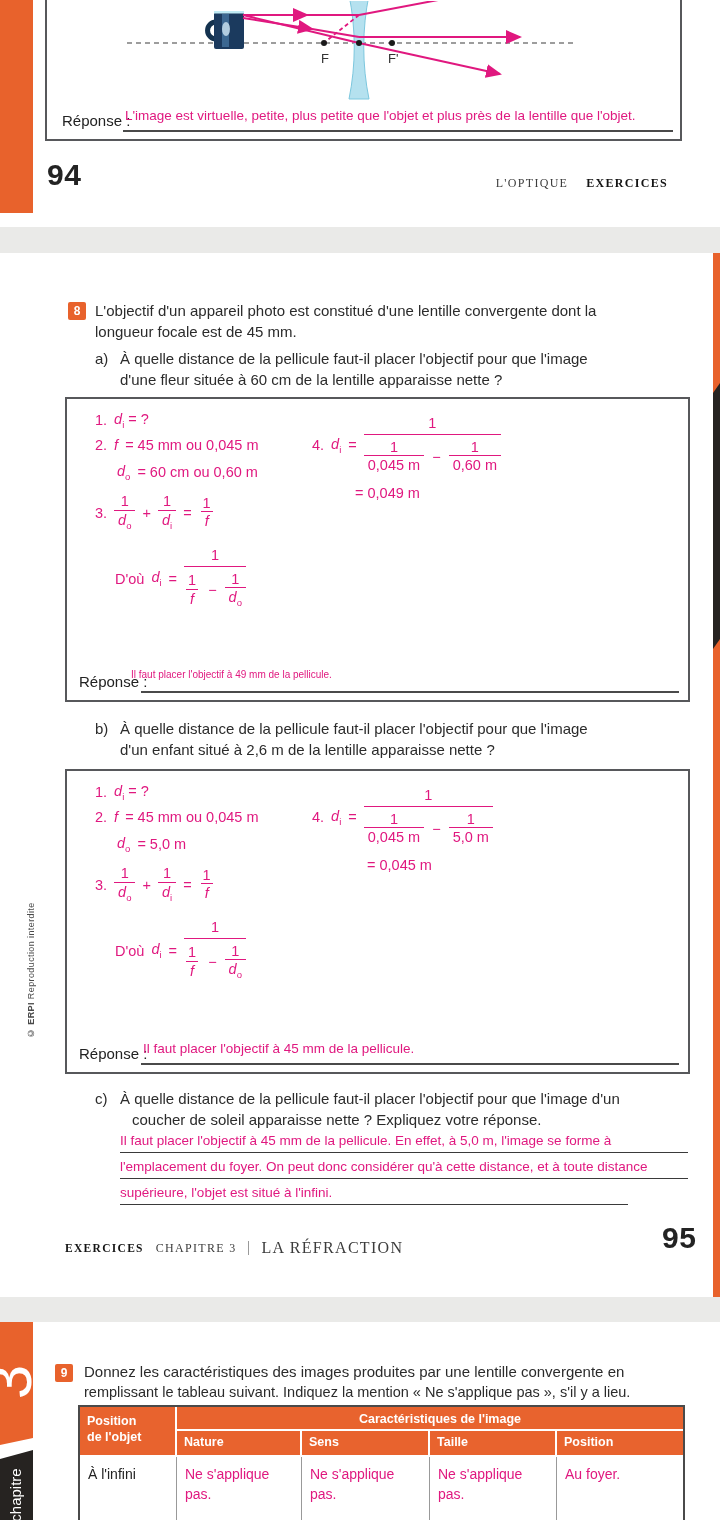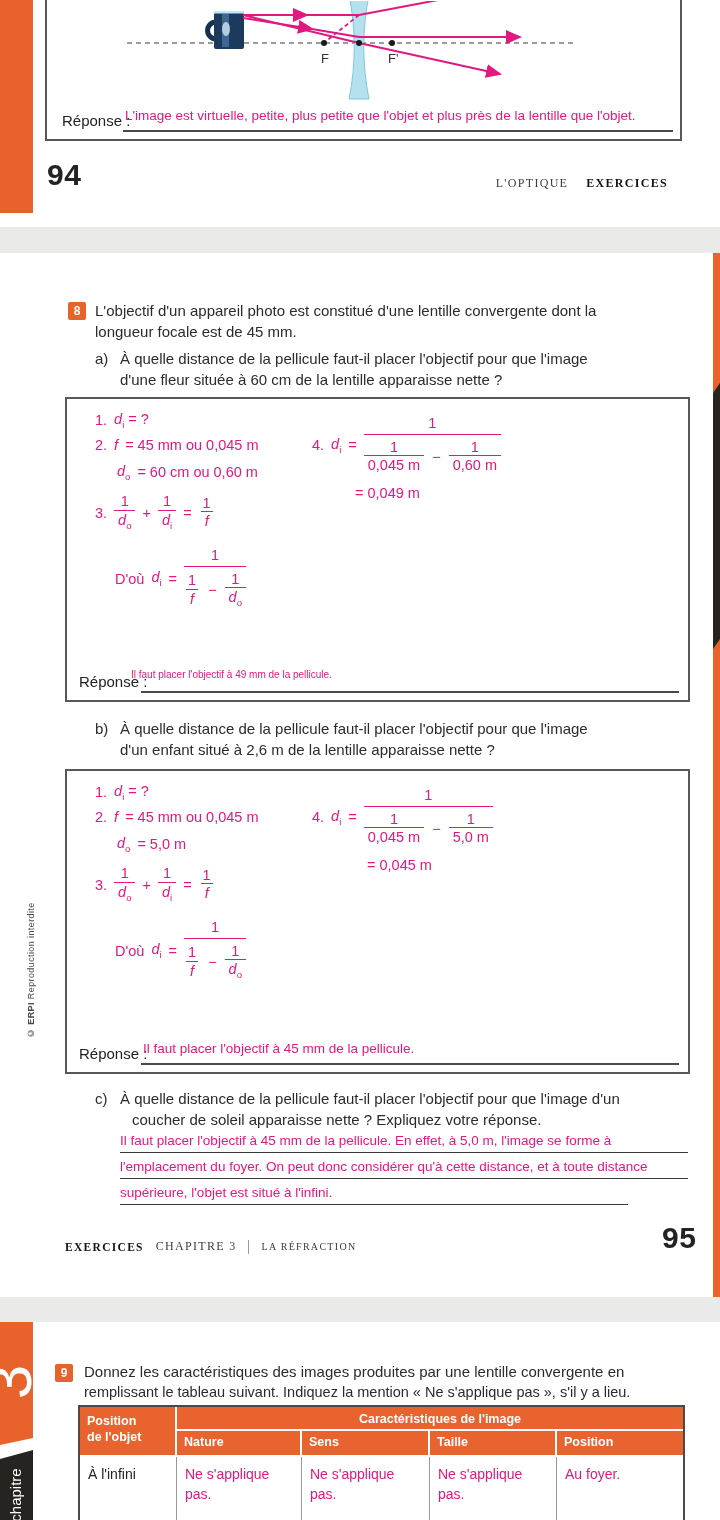--- a/index.html
+++ b/index.html
@@ -297,21 +297,21 @@
     <div class="ansline" style="left:120px;top:932px;width:508px;">supérieure, l'objet est situé à l'infini.</div>
 
     <div class="abs vtext" style="left:26px;top:610px;height:175px;">
       <b>© ERPI</b><span> Reproduction interdite</span>
     </div>
 
     <div class="abs" style="left:65px;top:986px;display:flex;gap:12px;align-items:center;">
       <span class="runfoot" style="font-weight:bold;color:#151515;font-size:11.5px;">EXERCICES</span>
       <span class="runfoot" style="font-size:12px;">CHAPITRE 3</span>
       <span style="width:1px;height:14px;background:#9a9a9a;display:inline-block;"></span>
-      <span class="runfoot" style="font-size:10px;">LA RÉFRACTION</span>
+      <span class="runfoot" style="font-size:16px;">LA RÉFRACTION</span>
     </div>
     <div class="pageno" style="left:662px;top:968px;">95</div>
   </div>
 
   <div class="page" id="p96">
     <div class="tab-orange">
       <div class="tab-3">3</div>
     </div>
     <div class="tab-black"></div>
     <div class="tab-word">chapitre</div>

